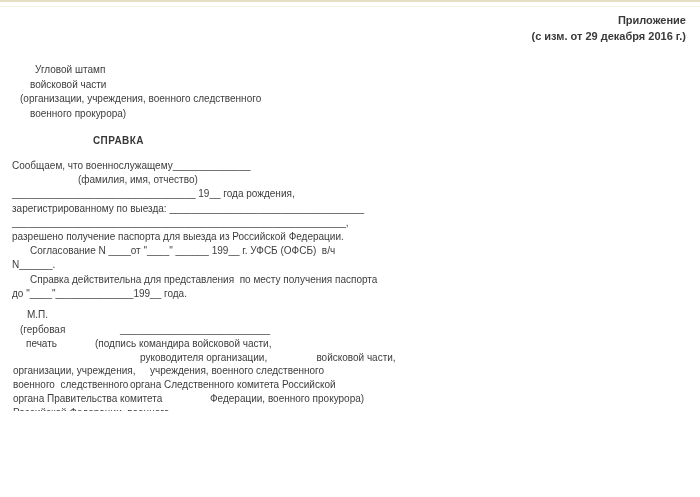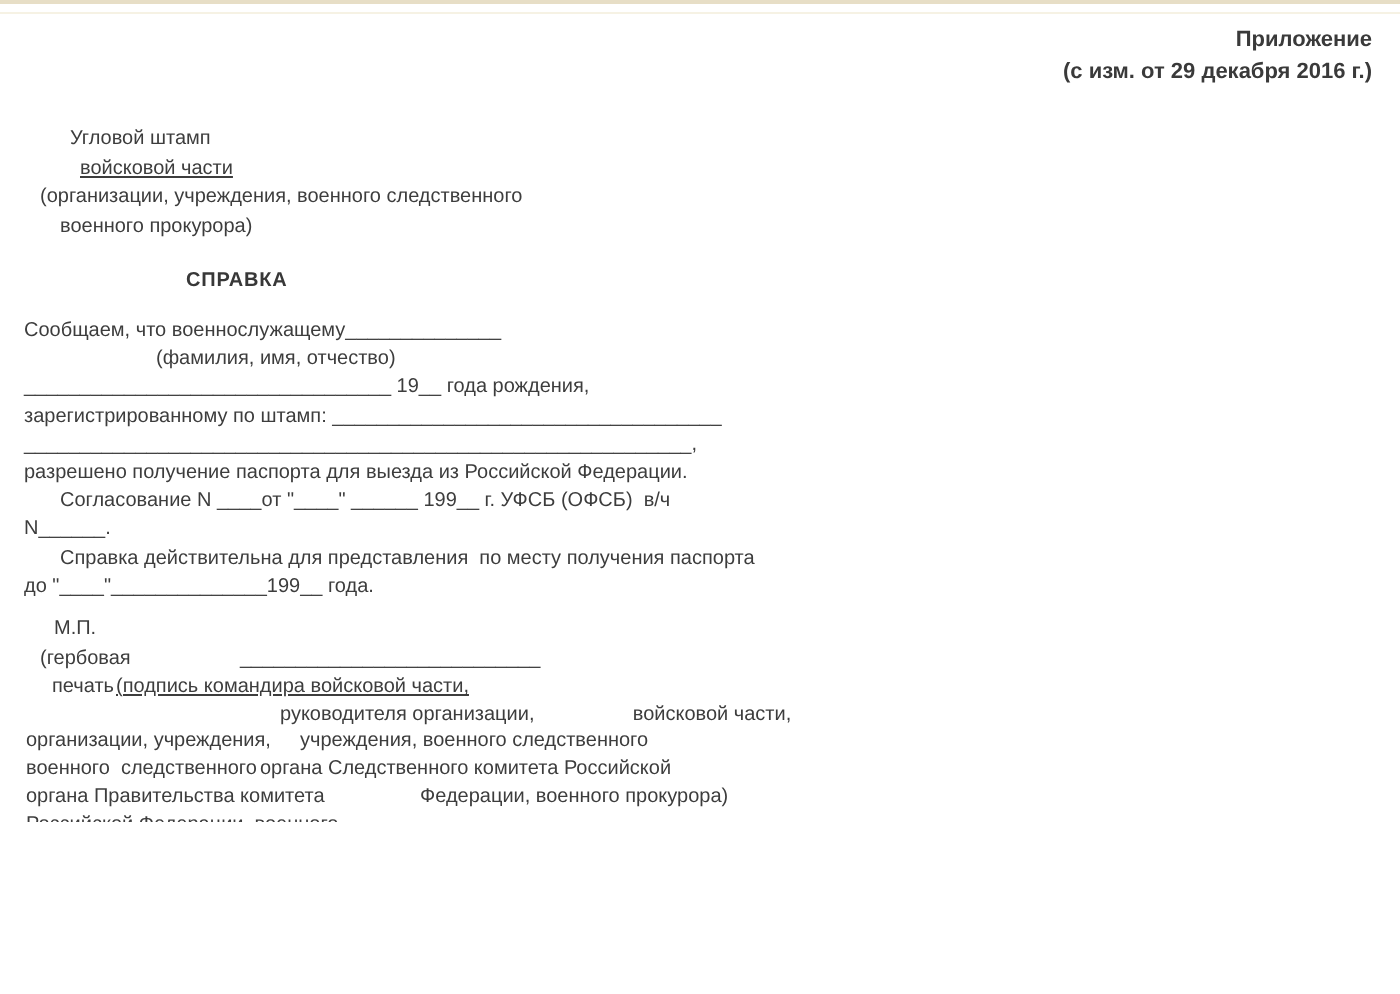--- a/index.html
+++ b/index.html
@@ -29,21 +29,21 @@
   .h1{margin-top:6px;}
   .h2{margin-top:10px;}
   .h3{margin-top:10px;}
   .h4{margin-top:2px;}
   .link{color:var(--link);text-decoration:none;cursor:pointer;}
 
   
   .stamp{margin-top:20px;font-size:10px;}
   .s-line{line-height:14.5px;white-space:pre;}
   .s0{margin-left:35px;}
-  .s1{margin-left:40px;text-decoration:underline;}
+  .s1{margin-left:30px;}
   .s2{margin-left:20px;}
   .s3{margin-left:20px;}
   .s4{margin-left:30px;}
 
   
   .title{margin-top:13px;margin-left:93px;font-weight:bold;font-size:10px;letter-spacing:.4px;line-height:14px;color:#383838;}
 
   
   .body-block{margin-top:11px;font-size:10px;}
   .b-line{margin-left:12px;line-height:14.2px;white-space:pre;}
@@ -54,21 +54,21 @@
   .mp{margin-top:7px;margin-left:27px;line-height:14px;white-space:pre;}
   .seal{position:relative;margin-top:1px;font-size:10px;}
   .seal-left .l-line{line-height:13.8px;white-space:pre;}
   .ll0{margin-left:20px;}
   .ll1{margin-left:26px;}
   .ll2{margin-left:12px;text-align:center;}
   .ll3,.ll4,.ll5,.ll6,.ll7{margin-left:13px;}
   .seal-right{position:absolute;top:0;left:0;width:100%;}
   .seal-right .r-line{line-height:13.8px;white-space:pre;}
   .rl0{margin-left:120px;}
-  .rl1{margin-left:58px;text-decoration:underline;}
+  .rl1{margin-left:95px;}
   .rl2{margin-left:140px;}
   .rl3{margin-left:150px;}
   .rl4{margin-left:130px;}
   .rl5{margin-left:210px;}
 </style>
 </head>
 <body>
 
 <div class="page">
   <div class="topline1"></div>
@@ -85,21 +85,21 @@
     <div class="s-line s2">(организации, учреждения, военного следственного</div>
     <div class="s-line s4">военного прокурора)</div>
   </div>
 
   <div class="title">СПРАВКА</div>
 
   <div class="body-block">
     <div class="b-line">Сообщаем, что военнослужащему______________</div>
     <div class="b-line b-caption">(фамилия, имя, отчество)</div>
     <div class="b-line">_________________________________ 19__ года рождения,</div>
-    <div class="b-line">зарегистрированному по штамп: ___________________________________</div>
+    <div class="b-line">зарегистрированному по выезда: ___________________________________</div>
     <div class="b-line">____________________________________________________________,</div>
     <div class="b-line">разрешено получение паспорта для выезда из Российской Федерации.</div>
     <div class="b-line b-ind">Согласование N ____от "____" ______ 199__ г. УФСБ (ОФСБ)  в/ч</div>
     <div class="b-line">N______.</div>
     <div class="b-line b-ind">Справка действительна для представления  по месту получения паспорта</div>
     <div class="b-line">до "____"______________199__ года.</div>
   </div>
 
   <div class="mp">М.П.</div>
 

